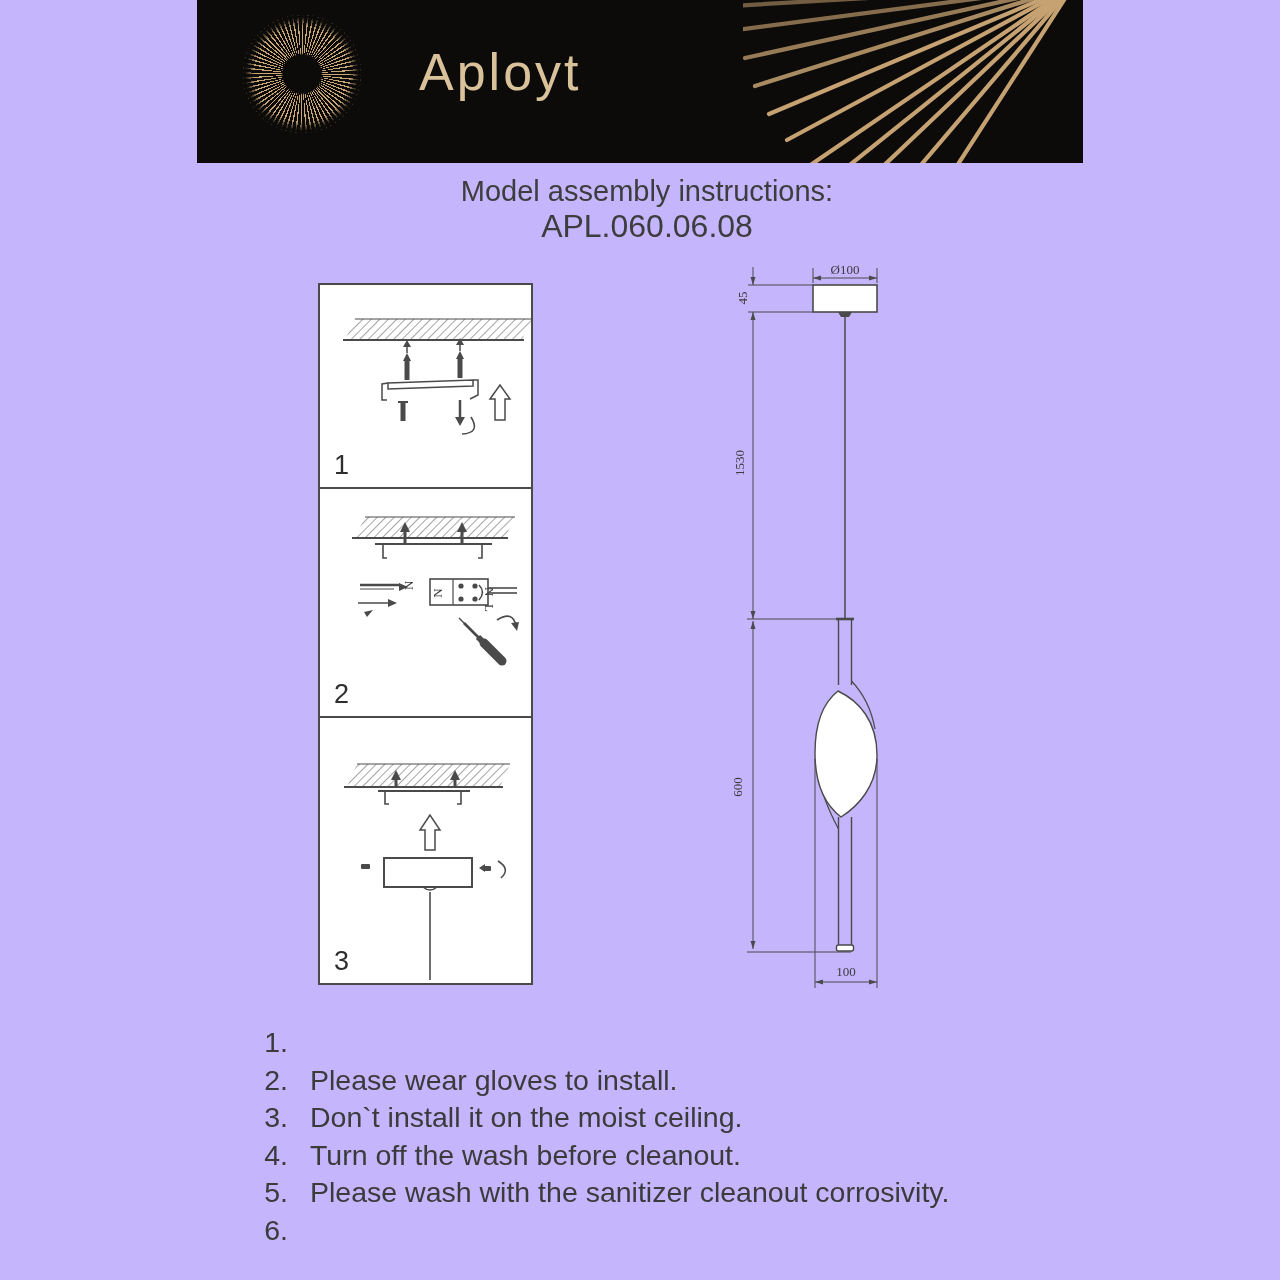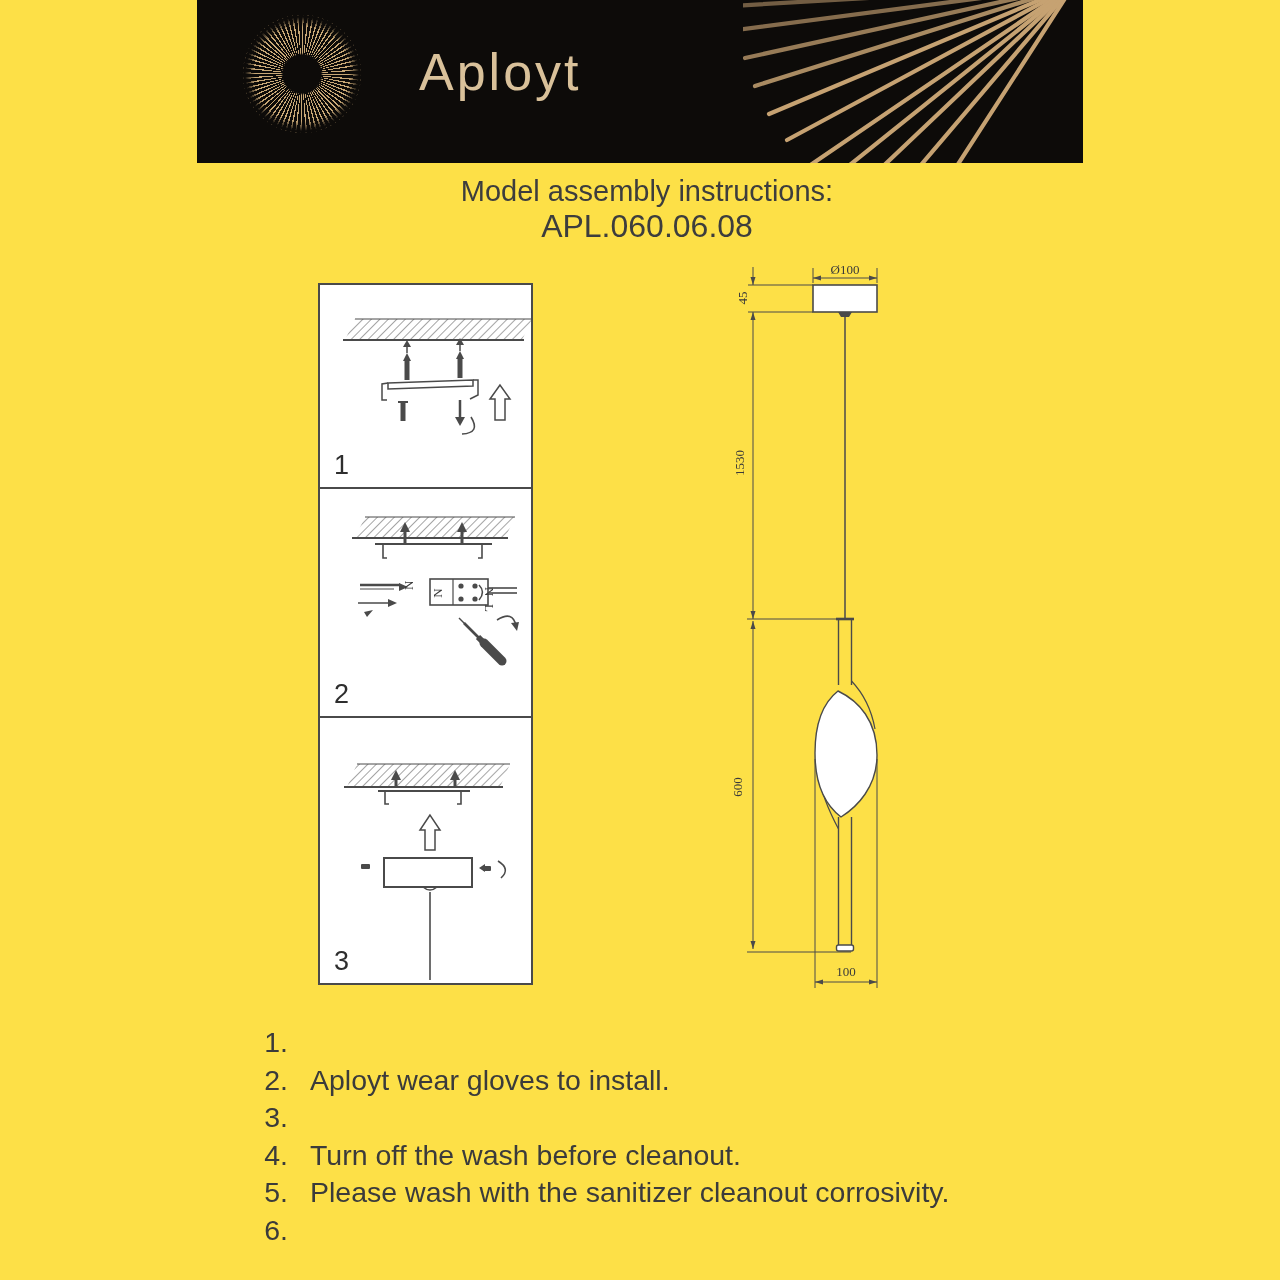--- a/index.html
+++ b/index.html
@@ -1,16 +1,16 @@
 <!DOCTYPE html>
 <html><head>
 <meta charset="utf-8">
 <style>
   html,body{margin:0;padding:0;background:#ffffff;}
-  .page{position:relative;width:1280px;height:1280px;background:#fde047;overflow:hidden;
+  .page{position:relative;width:1280px;height:1280px;background:#c4b5fd;overflow:hidden;
         font-family:"Liberation Sans",sans-serif;}
   
   .banner{position:absolute;left:197px;top:0;width:886px;height:163px;background:#0d0b09;overflow:hidden;}
   .sunburst{position:absolute;left:46px;top:15px;width:118px;height:118px;border-radius:50%;
     background:repeating-conic-gradient(#c9a876 0deg 1.7deg, rgba(13,11,9,0) 1.7deg 5deg);}
   .sunburst::after{content:"";position:absolute;inset:0;border-radius:50%;
     background:radial-gradient(circle at center,#0d0b09 0 19px,rgba(13,11,9,0) 21px 47px,#0d0b09 57px);}
   .brand{position:absolute;left:222px;top:42px;color:#d9c19a;font-size:52px;letter-spacing:3px;
     font-family:"Liberation Sans",sans-serif;font-weight:400;}
   .rays{position:absolute;right:0;top:0;}
@@ -265,24 +265,25 @@
       <text class="dimtext" x="121" y="721" text-anchor="middle">100</text>
     </g>
   </svg>
 
   <div class="instructions">
     <div class="ins-row">
       <span class="ins-num">1.</span>
     </div>
     <div class="ins-row">
       <span class="ins-num">2.</span>
-      <span class="ins-text">Aployt wear gloves to install.</span>
+      <span class="ins-text">Please wear gloves to install.</span>
     </div>
     <div class="ins-row">
       <span class="ins-num">3.</span>
+      <span class="ins-text">Don`t install it on the moist ceiling.</span>
     </div>
     <div class="ins-row">
       <span class="ins-num">4.</span>
       <span class="ins-text">Turn off the wash before cleanout.</span>
     </div>
     <div class="ins-row">
       <span class="ins-num">5.</span>
       <span class="ins-text">Please wash with the sanitizer cleanout corrosivity.</span>
     </div>
     <div class="ins-row">

